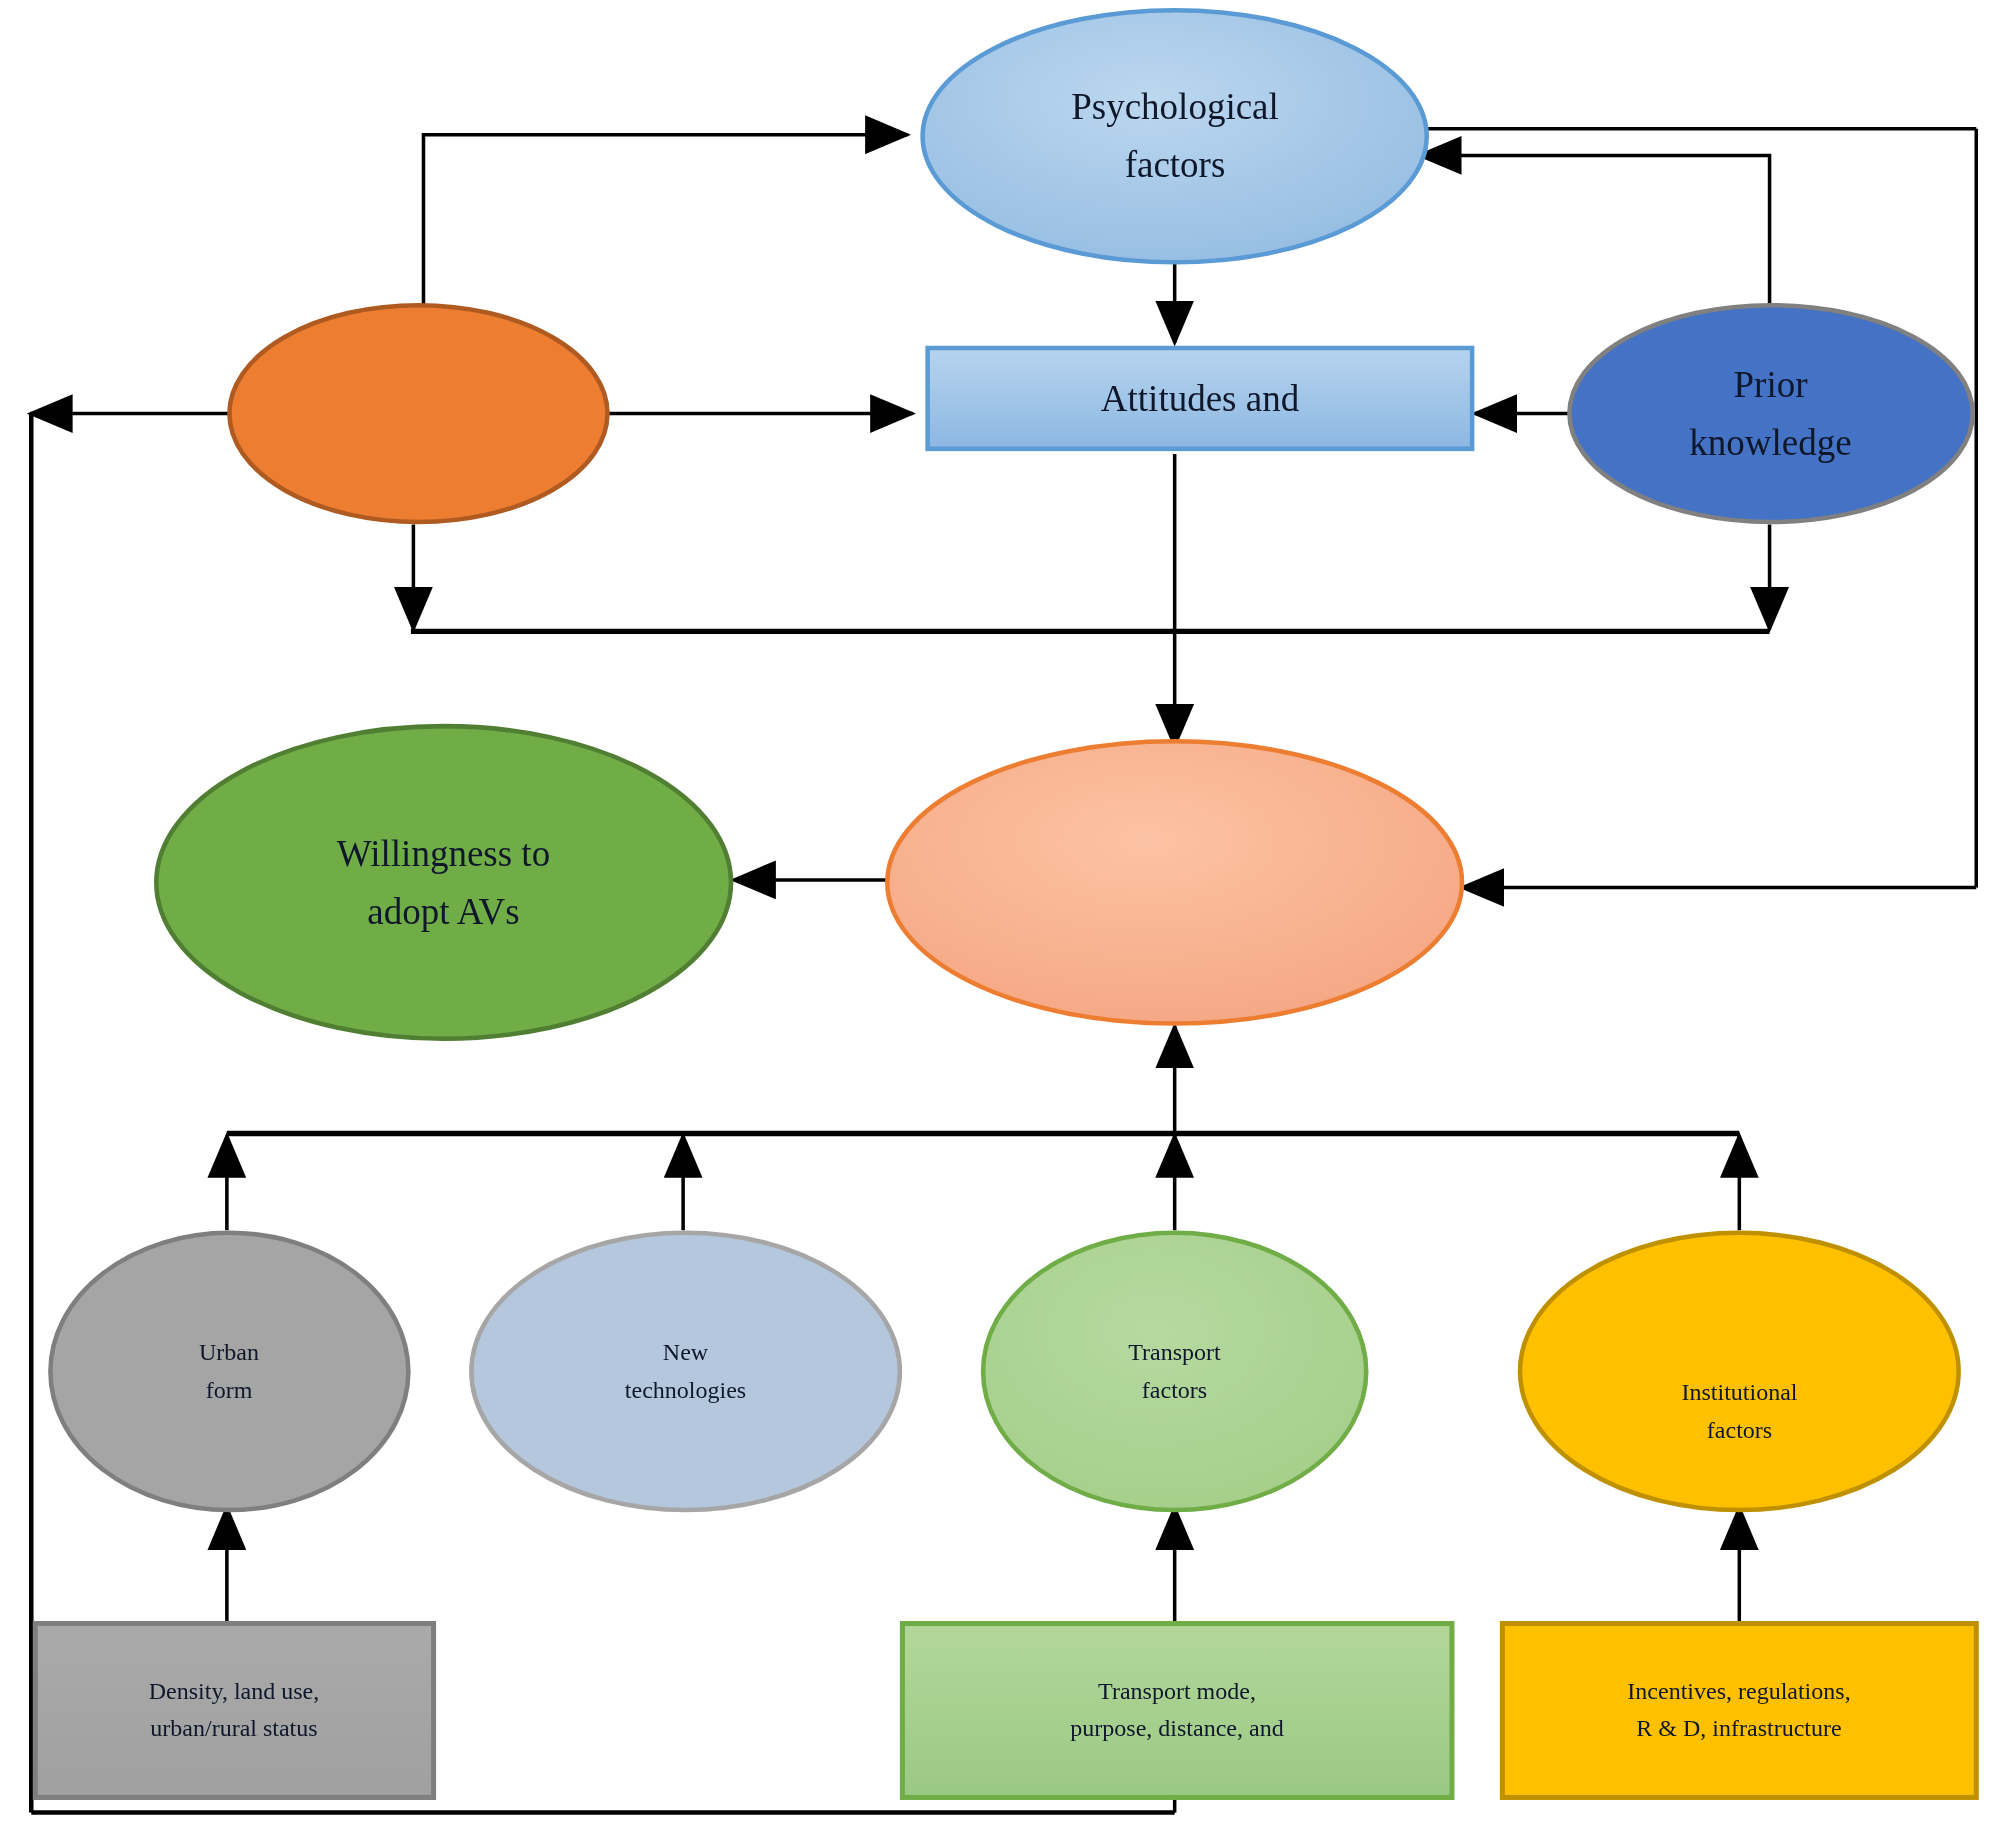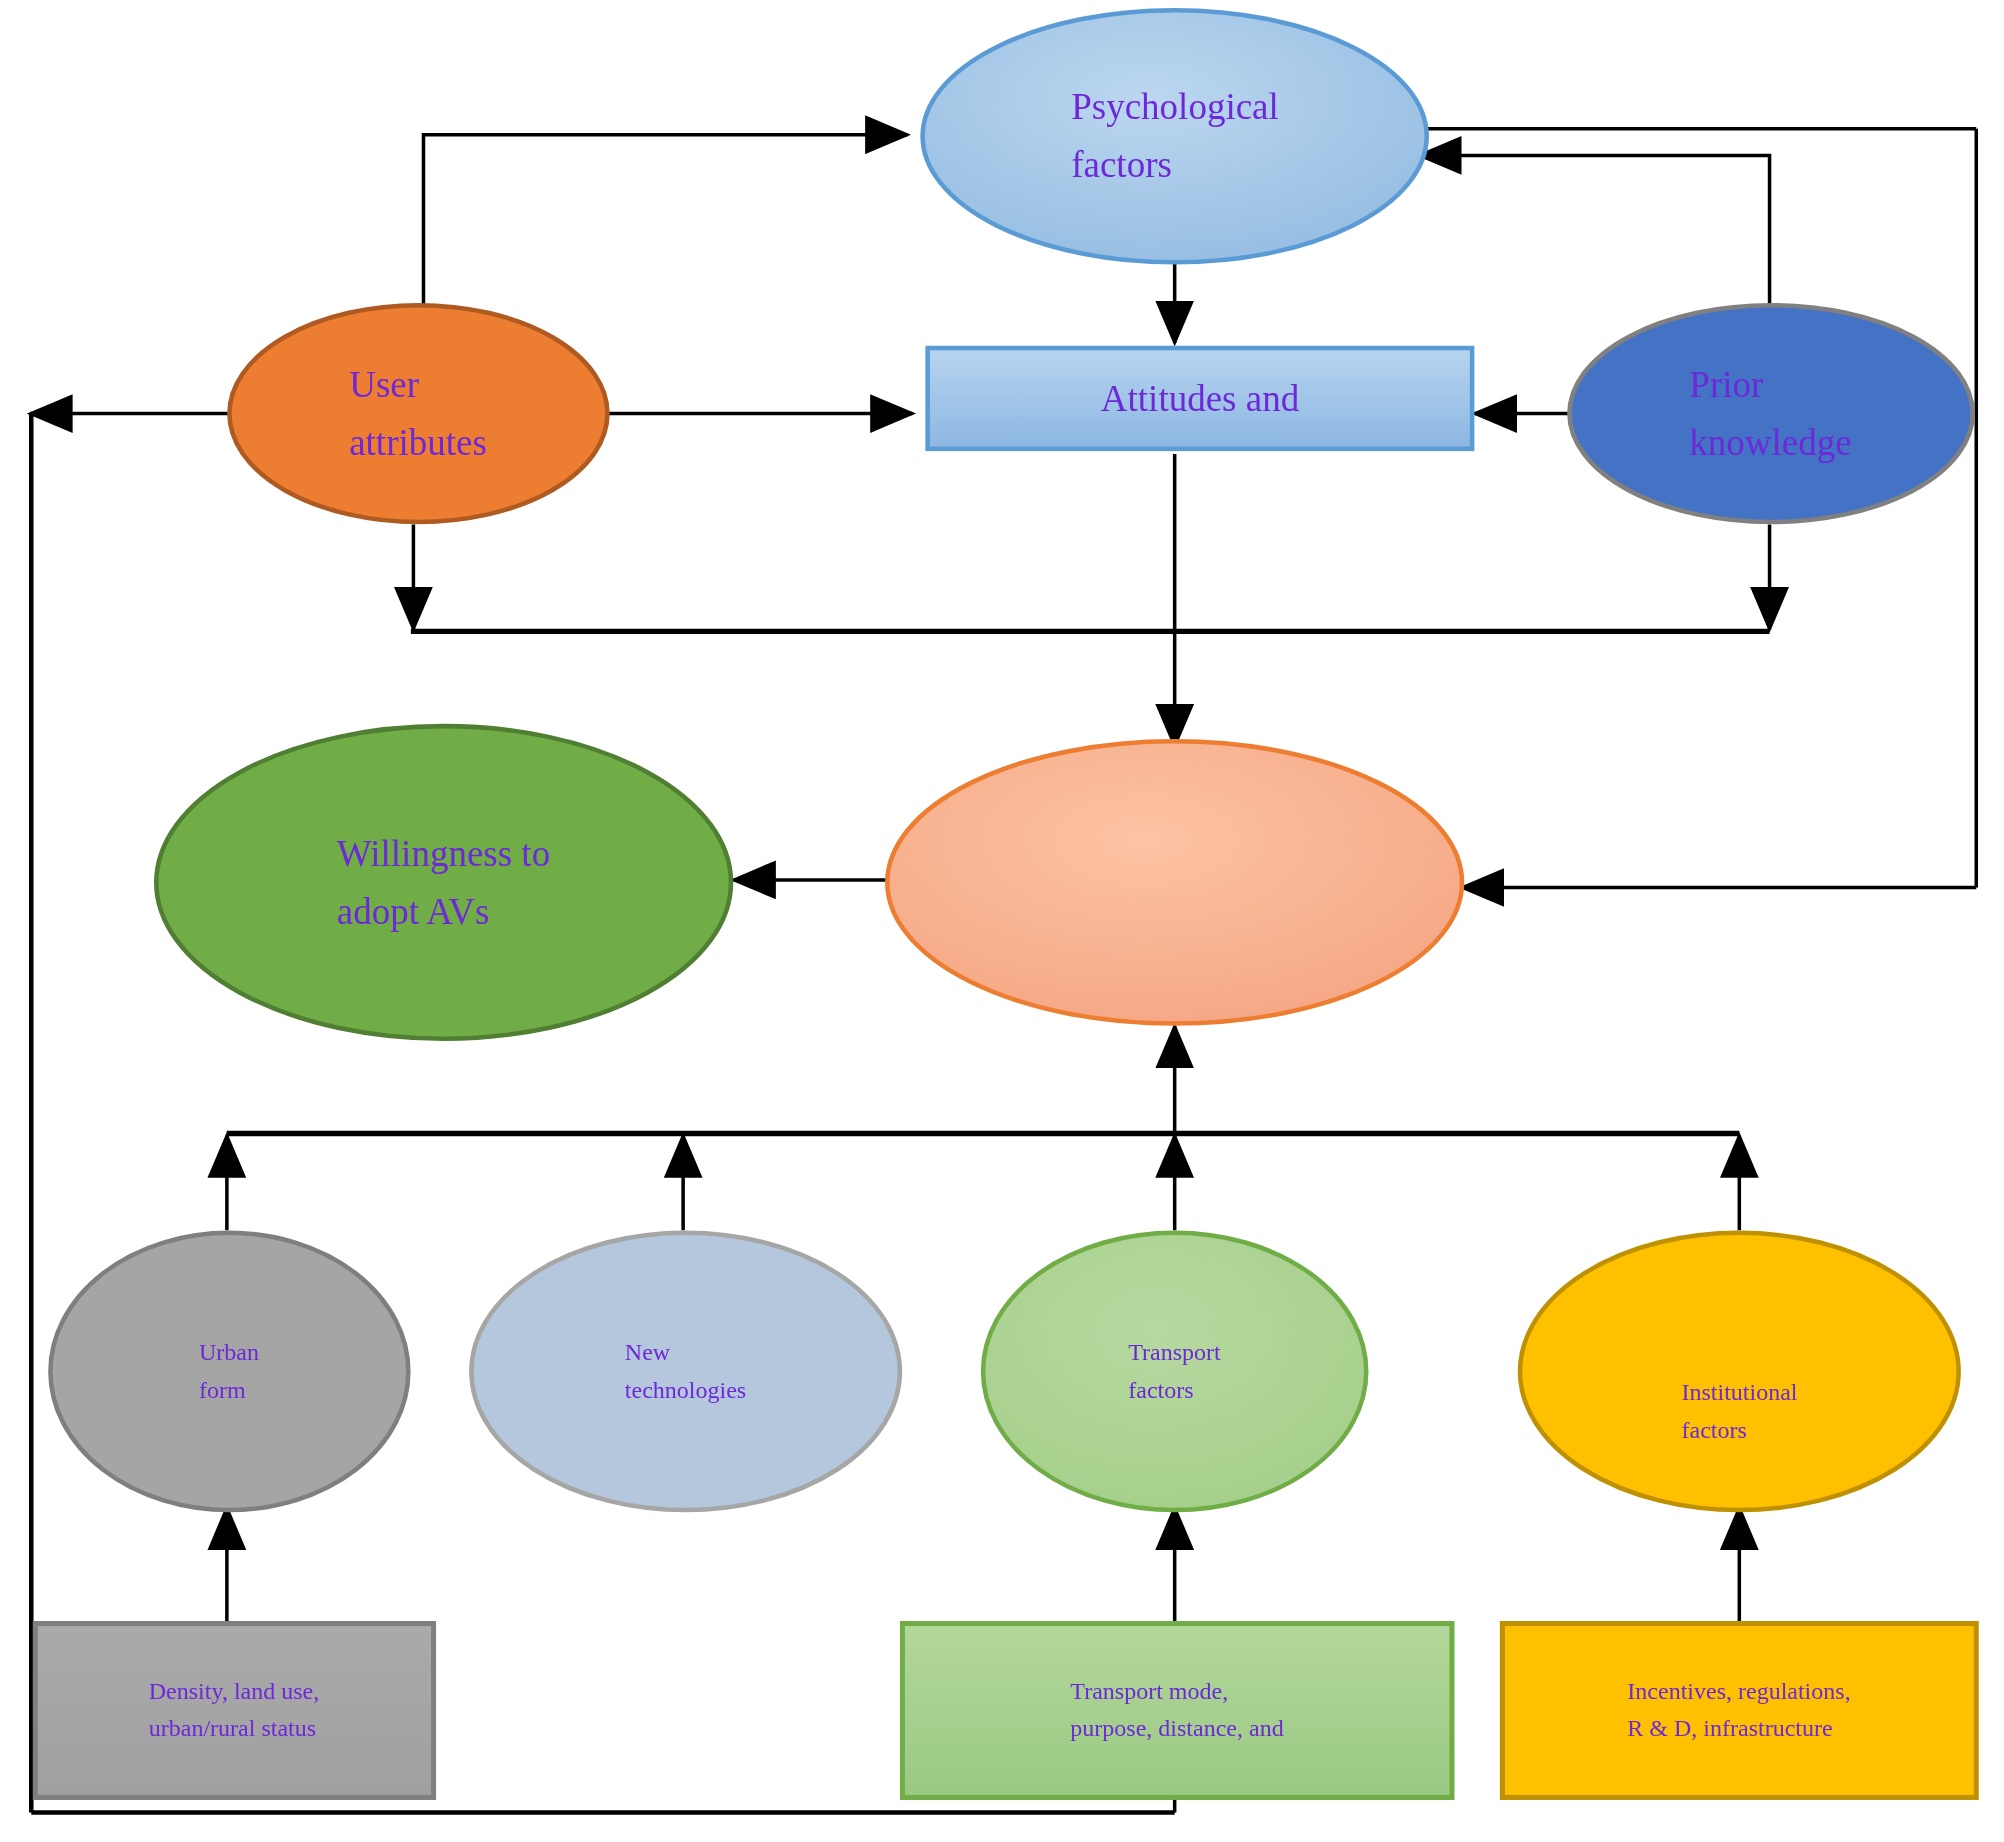--- a/index.html
+++ b/index.html
@@ -24,21 +24,22 @@
     left: 0;
     width: 2005px;
     height: 1843px;
   }
   .node-label {
     position: absolute;
     display: flex;
     flex-direction: column;
     align-items: center;
     justify-content: center;
-    color: #6d28d9;
+    text-align: center;
+    color: #0f172a;
     pointer-events: none;
     line-height: 1.55;
     white-space: pre-line;
   }
   .lbl-lg { font-size: 37px; }
   .lbl-md { font-size: 24px; }
 </style>
 </head>
 <body>
 
@@ -152,22 +153,20 @@
 
       <rect x="1790" y="3220" width="1090" height="345" fill="url(#g-transport-box)" stroke="#70ad47" stroke-width="10"></rect>
 
       <rect x="2980" y="3220" width="940" height="345" fill="#ffc000" stroke="#bf9000" stroke-width="10"></rect>
     </g>
   </svg>
 
   <div class="node-label lbl-lg" style="left:923px; top:60px; width:504px; height:151px;">Psychological
 factors</div>
 
-  <div class="node-label lbl-lg" style="left:229px; top:338px; width:378px; height:151px;">User
-attributes</div>
 
   <div class="node-label lbl-lg" style="left:928px; top:348px; width:544px; height:101px;">Attitudes and</div>
 
   <div class="node-label lbl-lg" style="left:156px; top:807px; width:575px; height:151px;">Willingness to
 adopt AVs</div>
 
   <div class="node-label lbl-lg" style="left:1569px; top:338px; width:403px; height:151px;">Prior
 knowledge</div>
 
 

